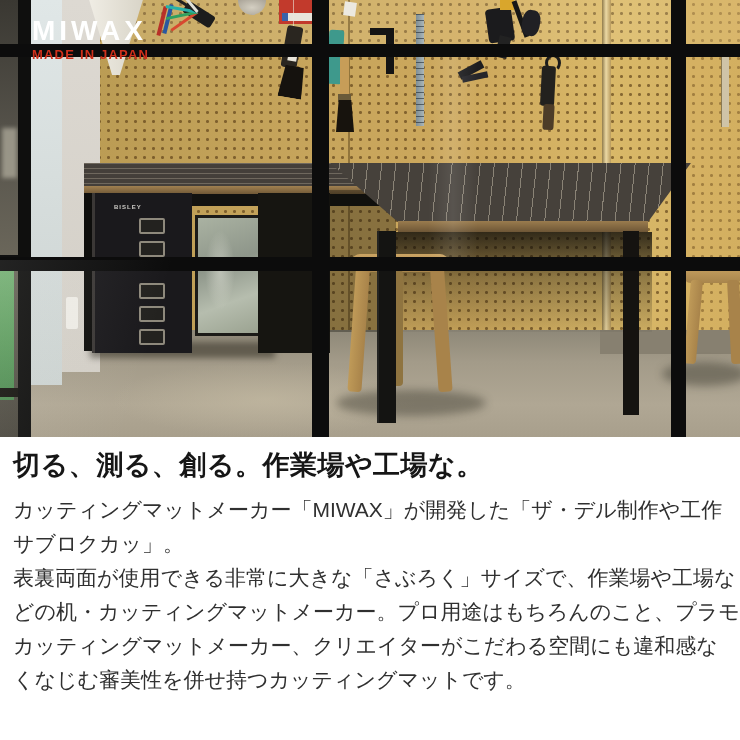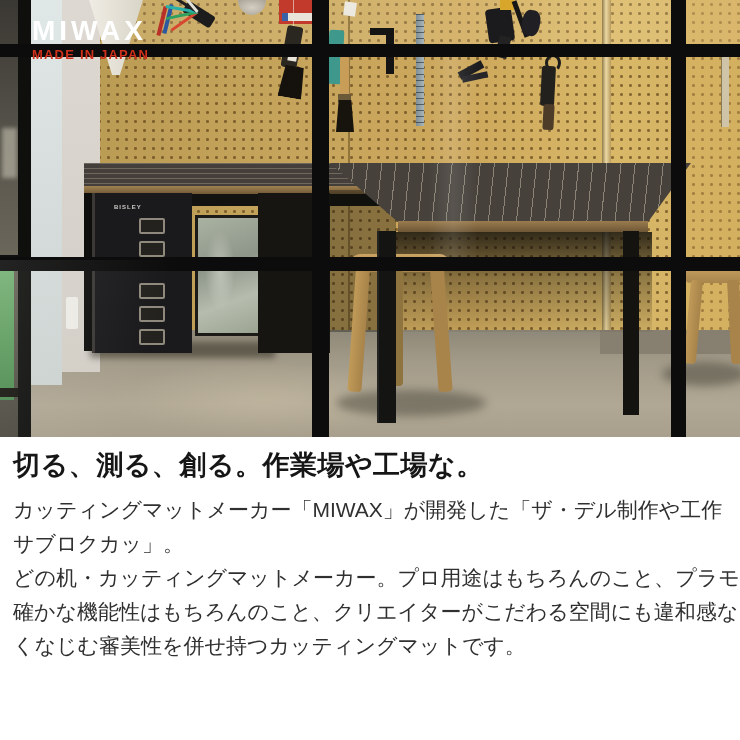--- a/index.html
+++ b/index.html
@@ -256,19 +256,20 @@
       <div class="logo-main">MIWAX</div>
       <div class="logo-sub">MADE IN JAPAN</div>
     </div>
   </div>
 
   <div class="text-section">
     <h1 class="heading">切る、測る、創る。作業場や工場な。</h1>
     <div class="body-text">
       <div class="body-line">カッティングマットメーカー「MIWAX」が開発した「ザ・デル制作や工作</div>
       <div class="body-line">サブロクカッ」。</div>
+      <div class="body-line">表裏両面が使用できる非常に大きな「さぶろく」サイズで、作業場や工場な</div>
       <div class="body-line">どの机・カッティングマットメーカー。プロ用途はもちろんのこと、プラモ</div>
-      <div class="body-line">確かな機能性はもちろんのこと、クリエイターがこだわる空間にも違和感な</div>
+      <div class="body-line">カッティングマットメーカー、クリエイターがこだわる空間にも違和感な</div>
       <div class="body-line">くなじむ審美性を併せ持つカッティングマットです。</div>
     </div>
   </div>
 
 </div>
 
 </body></html>

